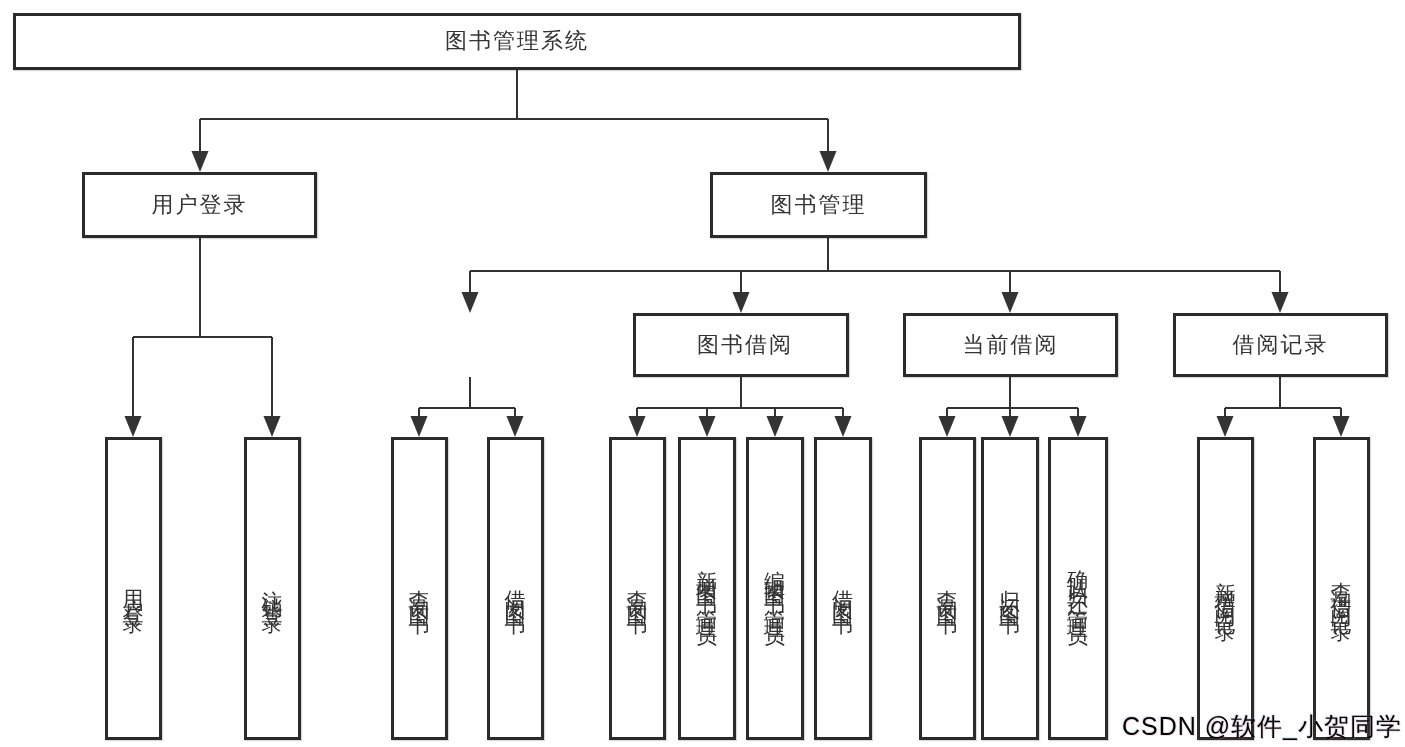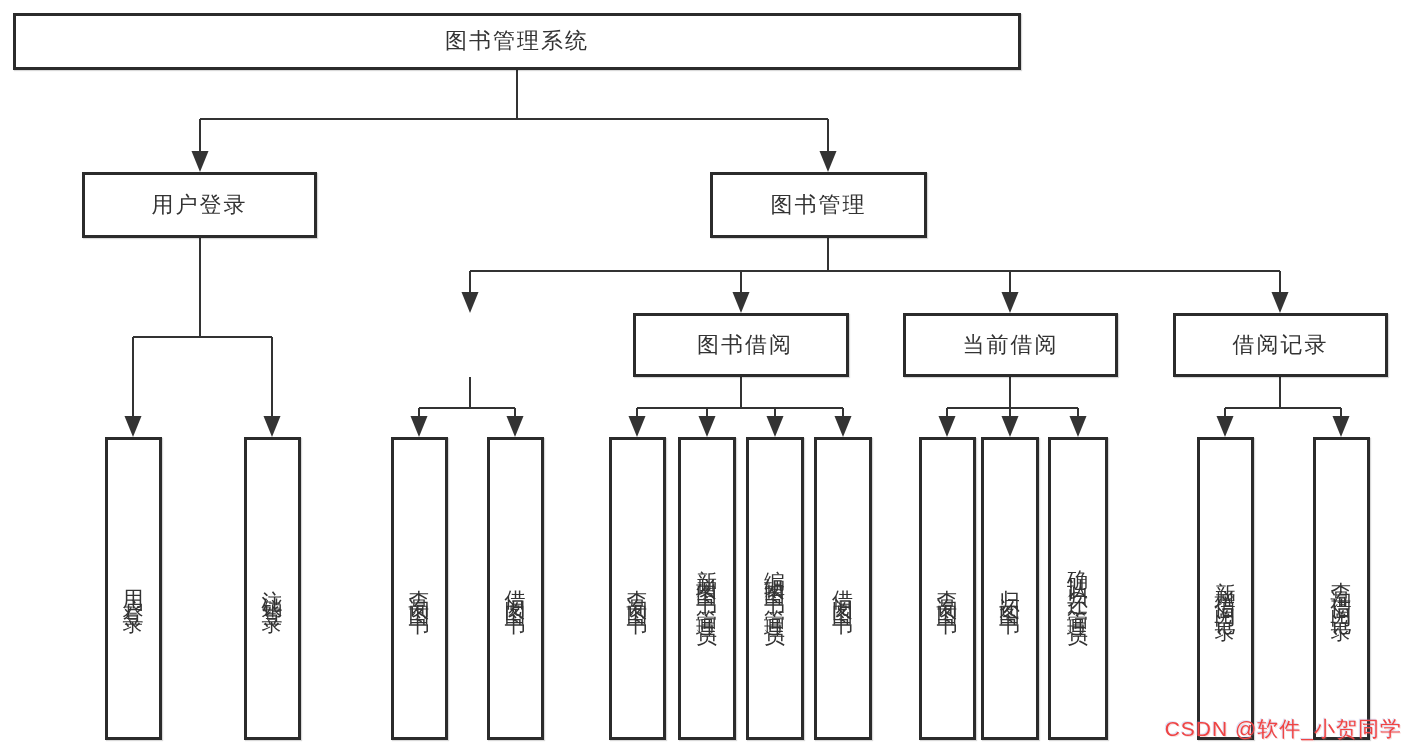--- a/index.html
+++ b/index.html
@@ -15,21 +15,21 @@
     font-size:22px; letter-spacing:2px; line-height:1.2;
     box-shadow:1px 1px 1px rgba(0,0,0,0.15);
     white-space:nowrap;
   }
   .leaf {
     writing-mode:vertical-rl; text-orientation:mixed;
     font-size:21px; letter-spacing:8px; line-height:1;
   }
   .watermark {
     position:absolute; right:3px; bottom:4px;
-    font-size:21px; color:#ef4444; letter-spacing:1px;
+    font-size:25px; color:#000000; letter-spacing:1px;
     text-shadow:1px 1px 0 rgba(225,120,120,0.25), -1px -1px 0 rgba(120,140,225,0.25);
   }
 </style>
 </head>
 <body>
 
 <div class="canvas">
 
   <svg class="connector-layer" viewBox="0 0 1405 747" xmlns="http://www.w3.org/2000/svg">
     <path fill="none" stroke="#333333" stroke-width="2" d="M517 70 V119 M200 119 H828 M200 119 V152 M828 119 V152

